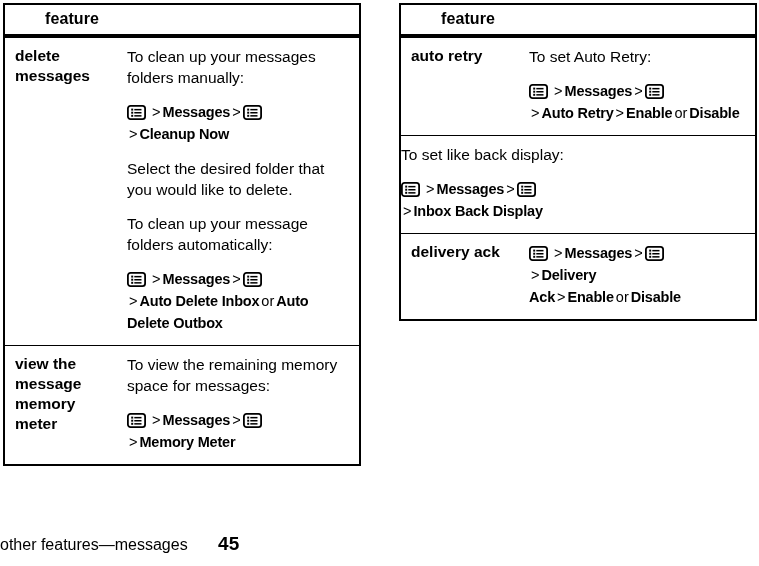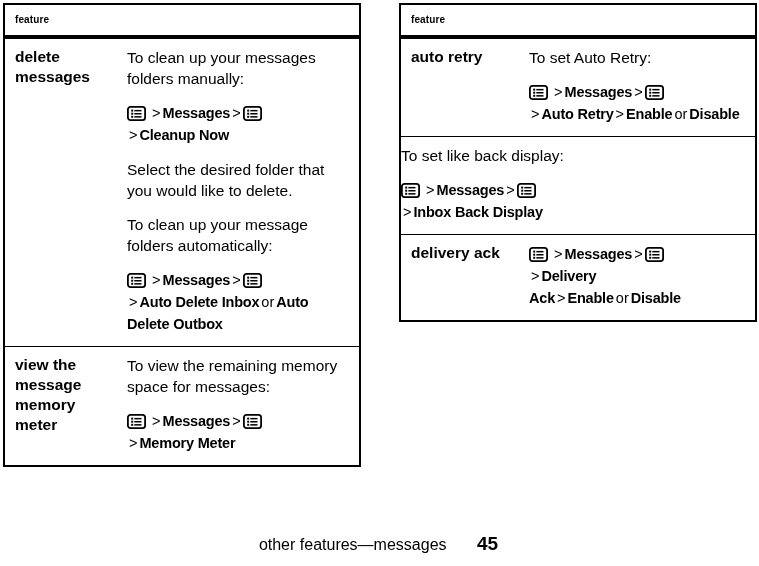--- a/index.html
+++ b/index.html
@@ -25,24 +25,25 @@
   }
   #table-left  { left: 3px;   top: 3px; width: 358px; }
   #table-right { left: 399px; top: 3px; width: 358px; }
 
   .table-header {
     box-sizing: border-box;
     border-bottom: 4px solid #000;
     padding: 4px 10px 5px 10px;
   }
   .table-header .header-label {
-    font-size: 10px;
+    font-size: 16px;
     font-weight: bold;
     letter-spacing: .1px;
     line-height: 20px;
+    margin-left: 30px;
   }
 
   .feature-row {
     display: flex;
     box-sizing: border-box;
     border-top: 1.5px solid #000;
     align-items: flex-start;
   }
   .feature-row:first-of-type { border-top: none; }
 
@@ -116,24 +117,24 @@
     vertical-align: -3px;
     width: 19px;
     height: 15px;
     position: relative;
   }
   .menu-icon svg { display: block; }
 
   
   #page-footer {
     position: absolute;
-    left: 12px;
+    left: 0;
     right: 14px;
     bottom: 10px;
-    text-align: center;
+    text-align: left;
     white-space: nowrap;
   }
   #page-footer .footer-title {
     font-size: 16px;
     line-height: 22px;
     vertical-align: baseline;
   }
   #page-footer .footer-page {
     font-size: 19px;
     font-weight: bold;

